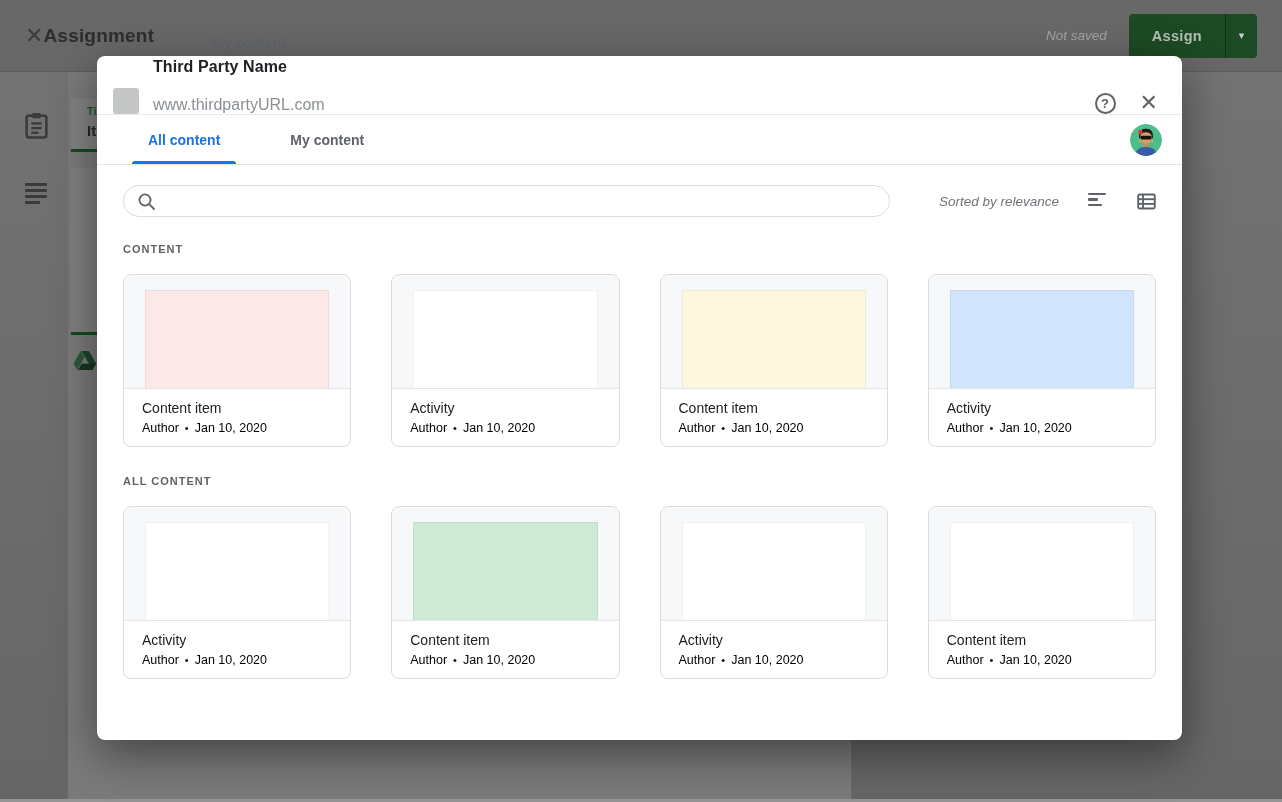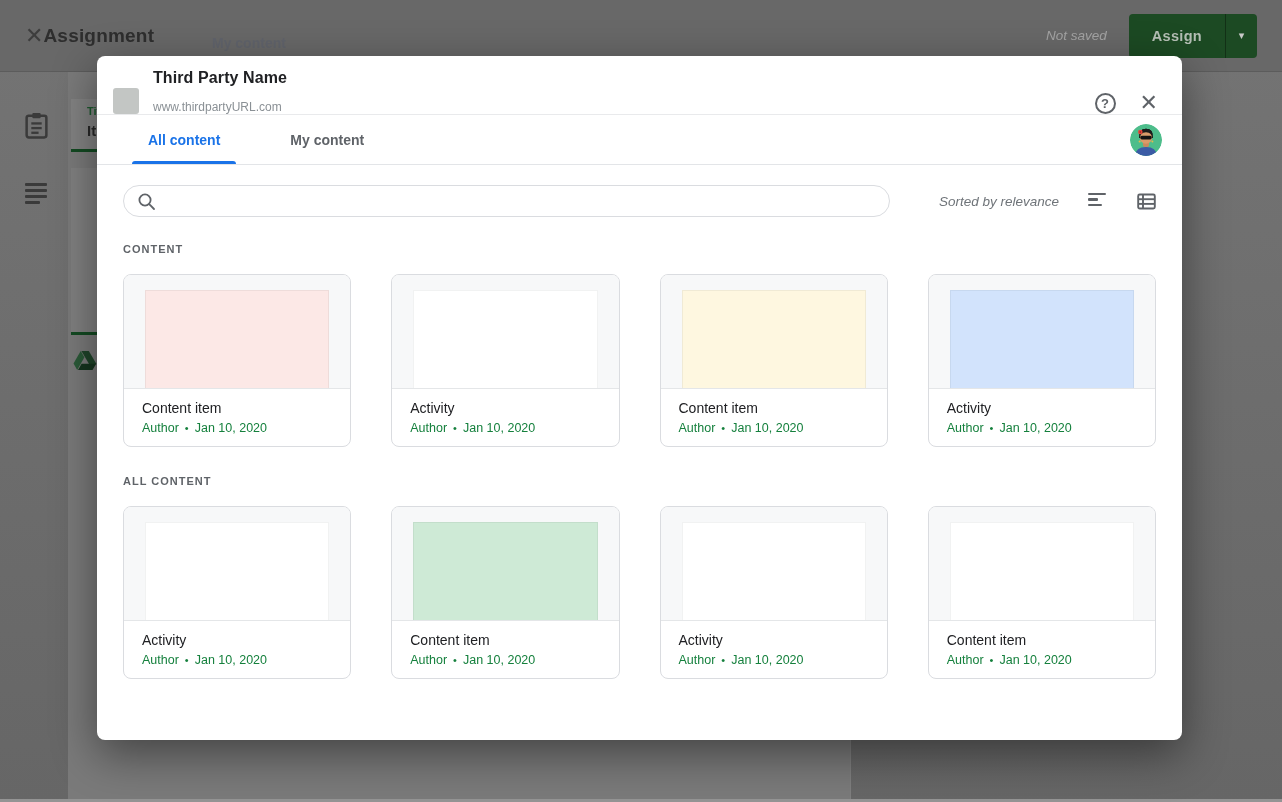--- a/index.html
+++ b/index.html
@@ -42,21 +42,21 @@
   .modal {
     position: absolute; left: 97px; top: 56px; width: 1085px; height: 684px;
     background: #ffffff; border-radius: 8px; z-index: 10;
     box-shadow: 0 14px 45px rgba(0,0,0,.45);
     display: flex; flex-direction: column;
   }
   .modal-header { height: 59px; display: flex; align-items: flex-end; padding: 0 24px 0 16px; border-bottom: 1px solid #e9eaec; flex: none; }
   .app-logo { width: 26px; height: 26px; border-radius: 3px; background: #c3c6c4; flex: none; }
   .app-text { margin-left: 14px; }
   .app-name { font-size: 16px; font-weight: 700; color: #202124; letter-spacing: .1px; }
-  .app-url { font-size: 12px; color: #8a9095; margin-top: 13px; }
+  .app-url { font-size: 16px; color: #8a9095; margin-top: 20px; }
   .header-actions { margin-left: auto; display: flex; align-items: center; gap: 24px; }
   .help-icon { width: 21px; height: 21px; border: 2px solid #5f6368; border-radius: 50%; display: flex; align-items: center; justify-content: center; font-size: 13px; font-weight: 700; color: #5f6368; cursor: pointer; }
   .modal-close { font-size: 22px; color: #5f6368; line-height: 1; cursor: pointer; }
 
   .tabs-row { height: 50px; display: flex; align-items: stretch; padding-left: 35px; border-bottom: 1px solid #e3e5e8; position: relative; flex: none; }
   .tab { display: flex; align-items: center; padding: 0 16px; margin-right: 38px; font-size: 14px; font-weight: 700; color: #5f6368; position: relative; cursor: pointer; }
   .tab.active { color: #1a73e8; }
   .tab.active::after { content: ""; position: absolute; left: 0; right: 0; bottom: 0; height: 3px; background: #1a73e8; border-radius: 3px 3px 0 0; }
   .avatar { position: absolute; right: 20px; top: 9px; width: 32px; height: 32px; border-radius: 50%; overflow: hidden; cursor: pointer; }
 
@@ -69,21 +69,21 @@
   .sort-icon span { display: block; height: 2.5px; background: #5f6368; margin-bottom: 3px; border-radius: 1px; }
   .viewlist-icon { margin-left: 31px; cursor: pointer; display: flex; }
 
   .section-heading { margin-top: 26px; font-size: 11px; font-weight: 700; letter-spacing: 1px; color: #5f6368; }
   .card-grid { margin-top: 19px; display: grid; grid-template-columns: repeat(4, 1fr); gap: 40px; }
   .card { height: 173px; border: 1px solid #dadce0; border-radius: 8px; background: #fff; overflow: hidden; cursor: pointer; }
   .thumb { height: 114px; background: #f7f8f9; border-bottom: 1px solid #e4e6e8; position: relative; }
   .thumb-page { position: absolute; left: 21px; right: 21px; top: 15px; bottom: 0; border: 1px solid rgba(60,64,67,.07); border-bottom: none; }
   .card-info { padding: 11px 18px 0; }
   .card-title { font-size: 14px; color: #202124; }
-  .card-meta { margin-top: 5px; font-size: 12.5px; color: #15803d; }
+  .card-meta { margin-top: 5px; font-size: 12.5px; color: #000000; }
   .card-meta .dot { margin: 0 6px; font-size: 11px; }
 
   svg { display: block; }
 </style>
 </head>
 <body>
 
 <div class="bg-topbar">
   <span class="bg-close">✕</span>
   <span class="bg-title">Assignment</span>

